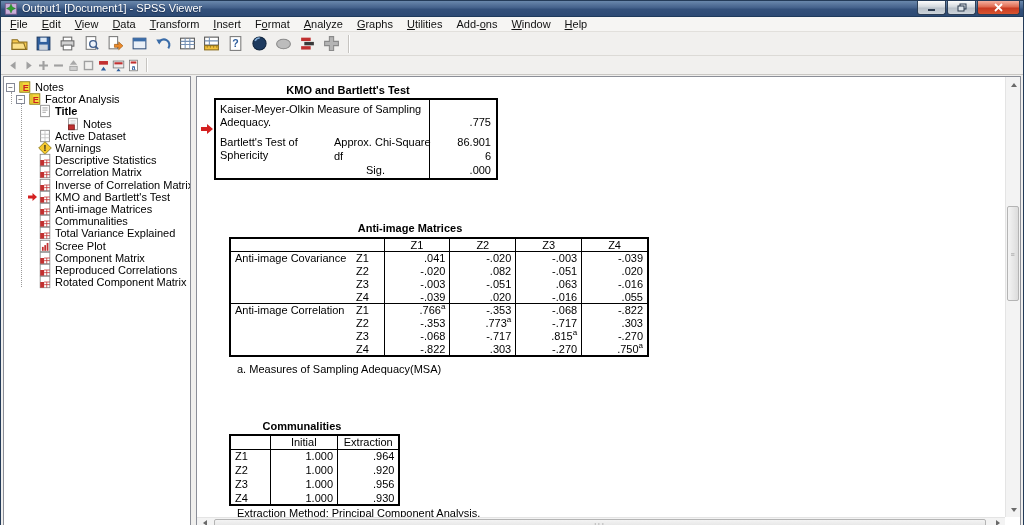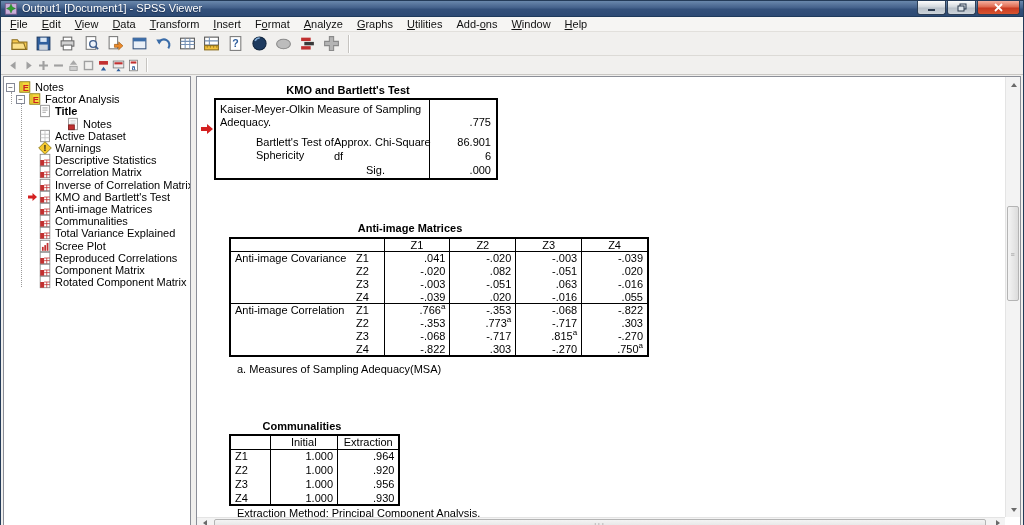--- a/index.html
+++ b/index.html
@@ -474,31 +474,31 @@
             <span>Scree Plot</span>
           </div>
           <div class="tree-row" style="padding-left: 34px;">
             <span class="ticon">
               <svg viewBox="0 0 16 16" width="100%" height="100%">
                 <rect x="2.5" y="1.5" width="11" height="13" fill="#fff" stroke="#8a8a8a"></rect>
                 <rect x="2.5" y="8" width="4.5" height="6.5" fill="#c23030"></rect>
                 <path d="M7 8 h6.5 M7 11 h6.5 M10 8 v6.5" stroke="#c23030" stroke-width="0.9"></path>
               </svg>
             </span>
+            <span>Component Matrix</span>
+          </div>
+          <div class="tree-row" style="padding-left: 34px;">
+            <span class="ticon">
+              <svg viewBox="0 0 16 16" width="100%" height="100%">
+                <rect x="2.5" y="1.5" width="11" height="13" fill="#fff" stroke="#8a8a8a"></rect>
+                <rect x="2.5" y="8" width="4.5" height="6.5" fill="#c23030"></rect>
+                <path d="M7 8 h6.5 M7 11 h6.5 M10 8 v6.5" stroke="#c23030" stroke-width="0.9"></path>
+              </svg>
+            </span>
             <span>Reproduced Correlations</span>
-          </div>
-          <div class="tree-row" style="padding-left: 34px;">
-            <span class="ticon">
-              <svg viewBox="0 0 16 16" width="100%" height="100%">
-                <rect x="2.5" y="1.5" width="11" height="13" fill="#fff" stroke="#8a8a8a"></rect>
-                <rect x="2.5" y="8" width="4.5" height="6.5" fill="#c23030"></rect>
-                <path d="M7 8 h6.5 M7 11 h6.5 M10 8 v6.5" stroke="#c23030" stroke-width="0.9"></path>
-              </svg>
-            </span>
-            <span>Component Matrix</span>
           </div>
           <div class="tree-row" style="padding-left: 34px;">
             <span class="ticon">
               <svg viewBox="0 0 16 16" width="100%" height="100%">
                 <rect x="2.5" y="1.5" width="11" height="13" fill="#fff" stroke="#8a8a8a"></rect>
                 <rect x="2.5" y="8" width="4.5" height="6.5" fill="#c23030"></rect>
                 <path d="M7 8 h6.5 M7 11 h6.5 M10 8 v6.5" stroke="#c23030" stroke-width="0.9"></path>
               </svg>
             </span>
             <span>Rotated Component Matrix</span>
@@ -514,21 +514,21 @@
         <span class="content-arrow">
           <svg viewBox="0 0 14 12" width="14" height="12">
               <path d="M1 4 h6 V1 l6 5 -6 5 V8 H1z" fill="#d42020"></path>
             </svg>
         </span>
 
         <div class="otitle" style="left:17px; top:7px; width:268px;">KMO and Bartlett's Test</div>
         <div class="kmo-tbl" id="kmo-table">
             <span style="left: 4px; top: 3px; width: 205px; white-space: normal;">Kaiser-Meyer-Olkin Measure of Sampling Adequacy.</span>
             <span class="num" style="top: 16px;">.775</span>
-            <span style="left: 4px; top: 36px; width: 108px; white-space: normal; margin-left: 36px;">Bartlett's Test of Sphericity</span>
+            <span style="left: 4px; top: 36px; width: 108px; white-space: normal;">Bartlett's Test of Sphericity</span>
             <span style="left: 118px; top: 36px;">Approx. Chi-Square</span>
             <span class="num" style="top: 36px;">86.901</span>
             <span style="left: 118px; top: 50px;">df</span>
             <span class="num" style="top: 50px;">6</span>
             <span style="left: 118px; top: 64px; margin-left: 32px;">Sig.</span>
             <span class="num" style="top: 64px;">.000</span>
             <div class="vline"></div>
           </div>
 
         <div class="otitle" style="left:32px; top:145px; width:362px;">Anti-image Matrices</div>

